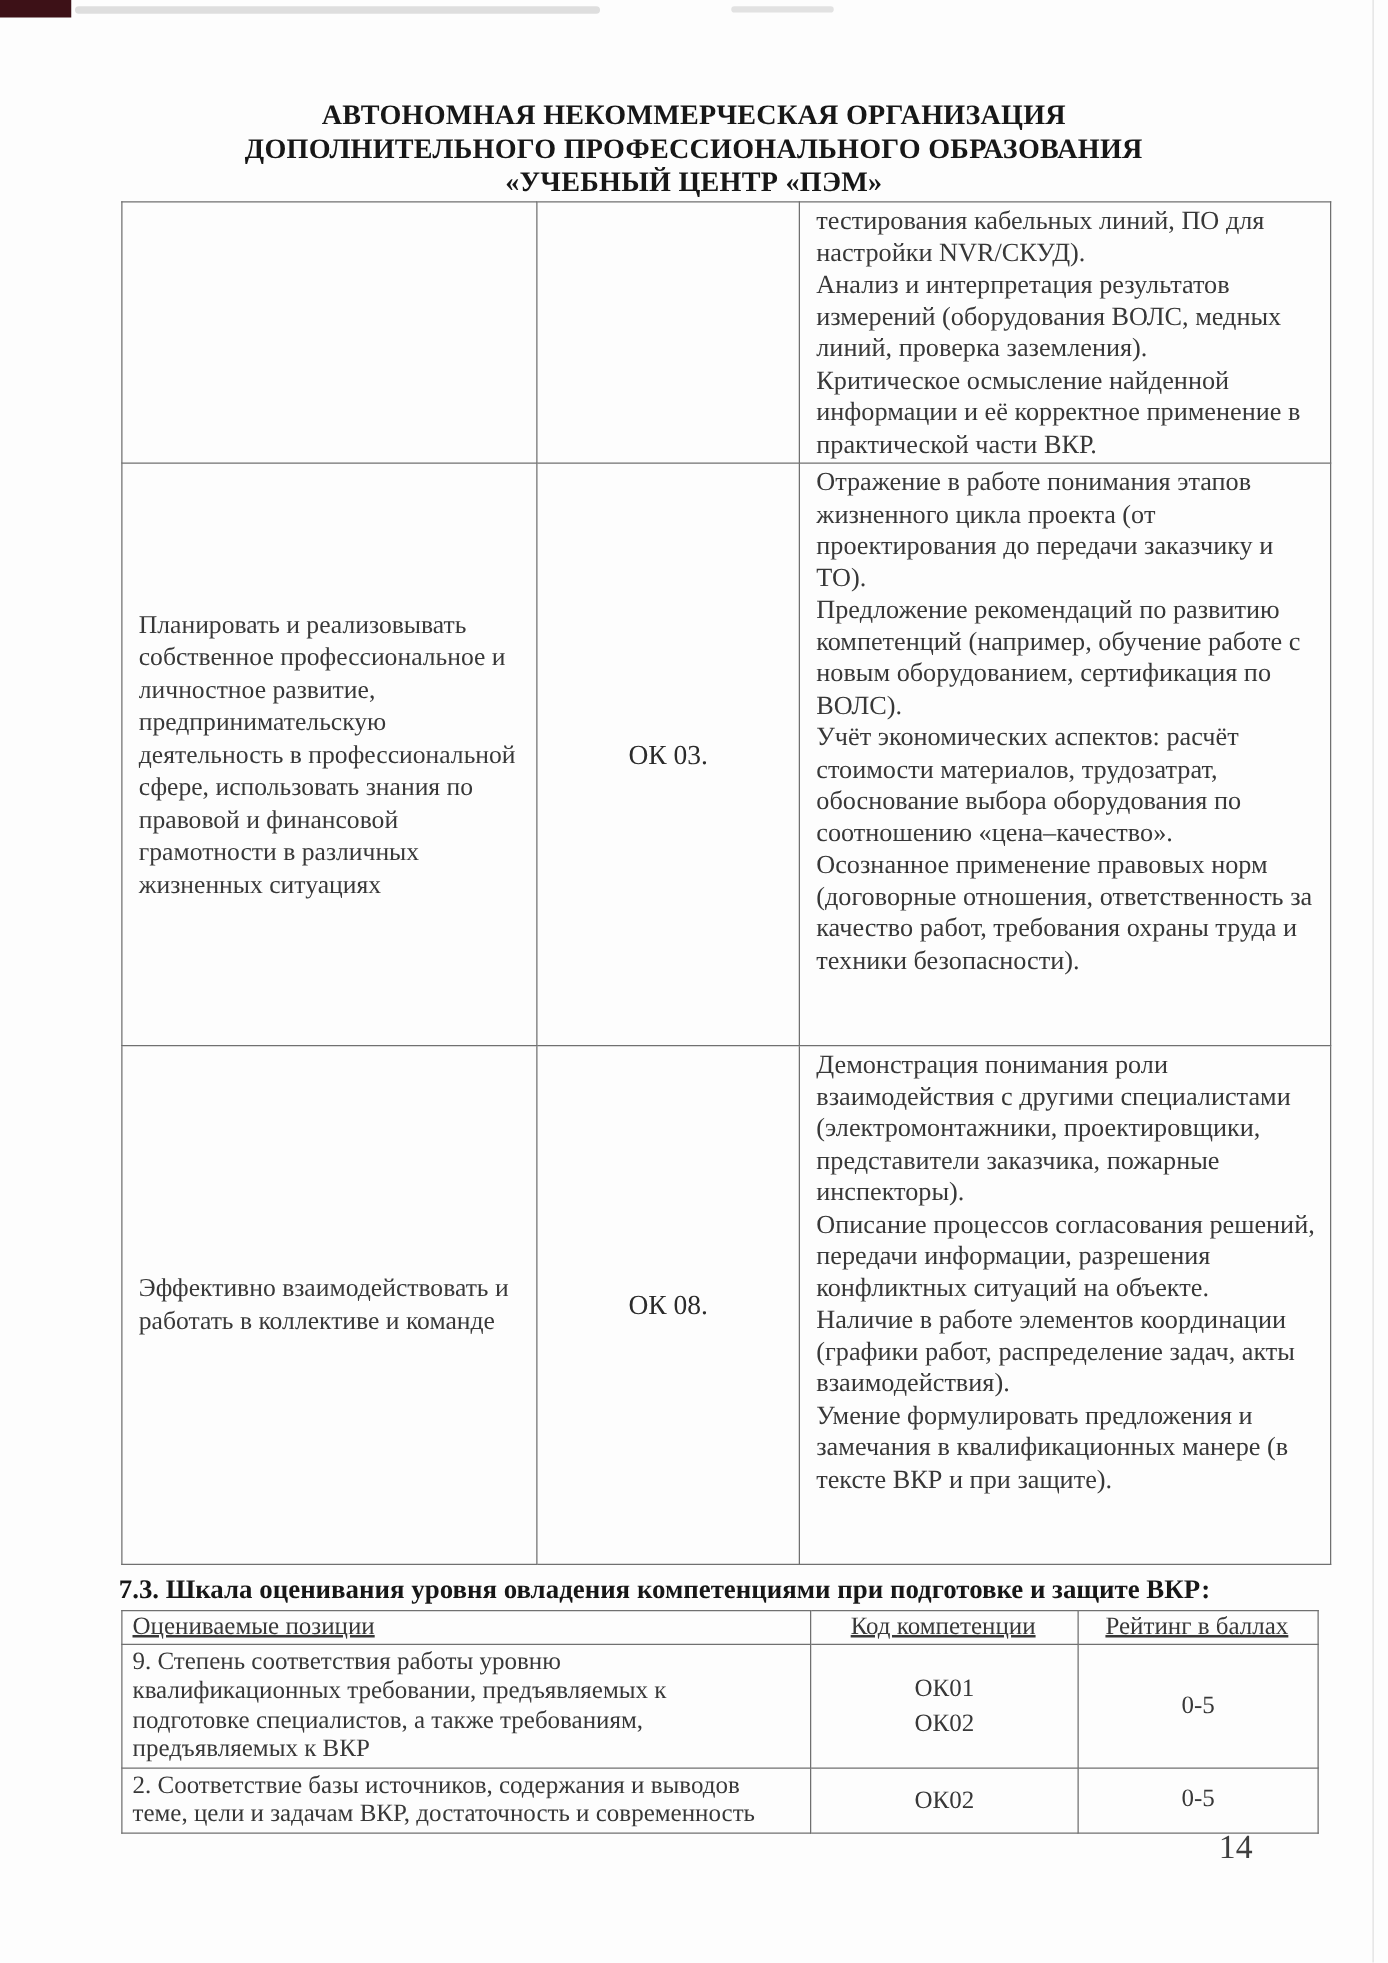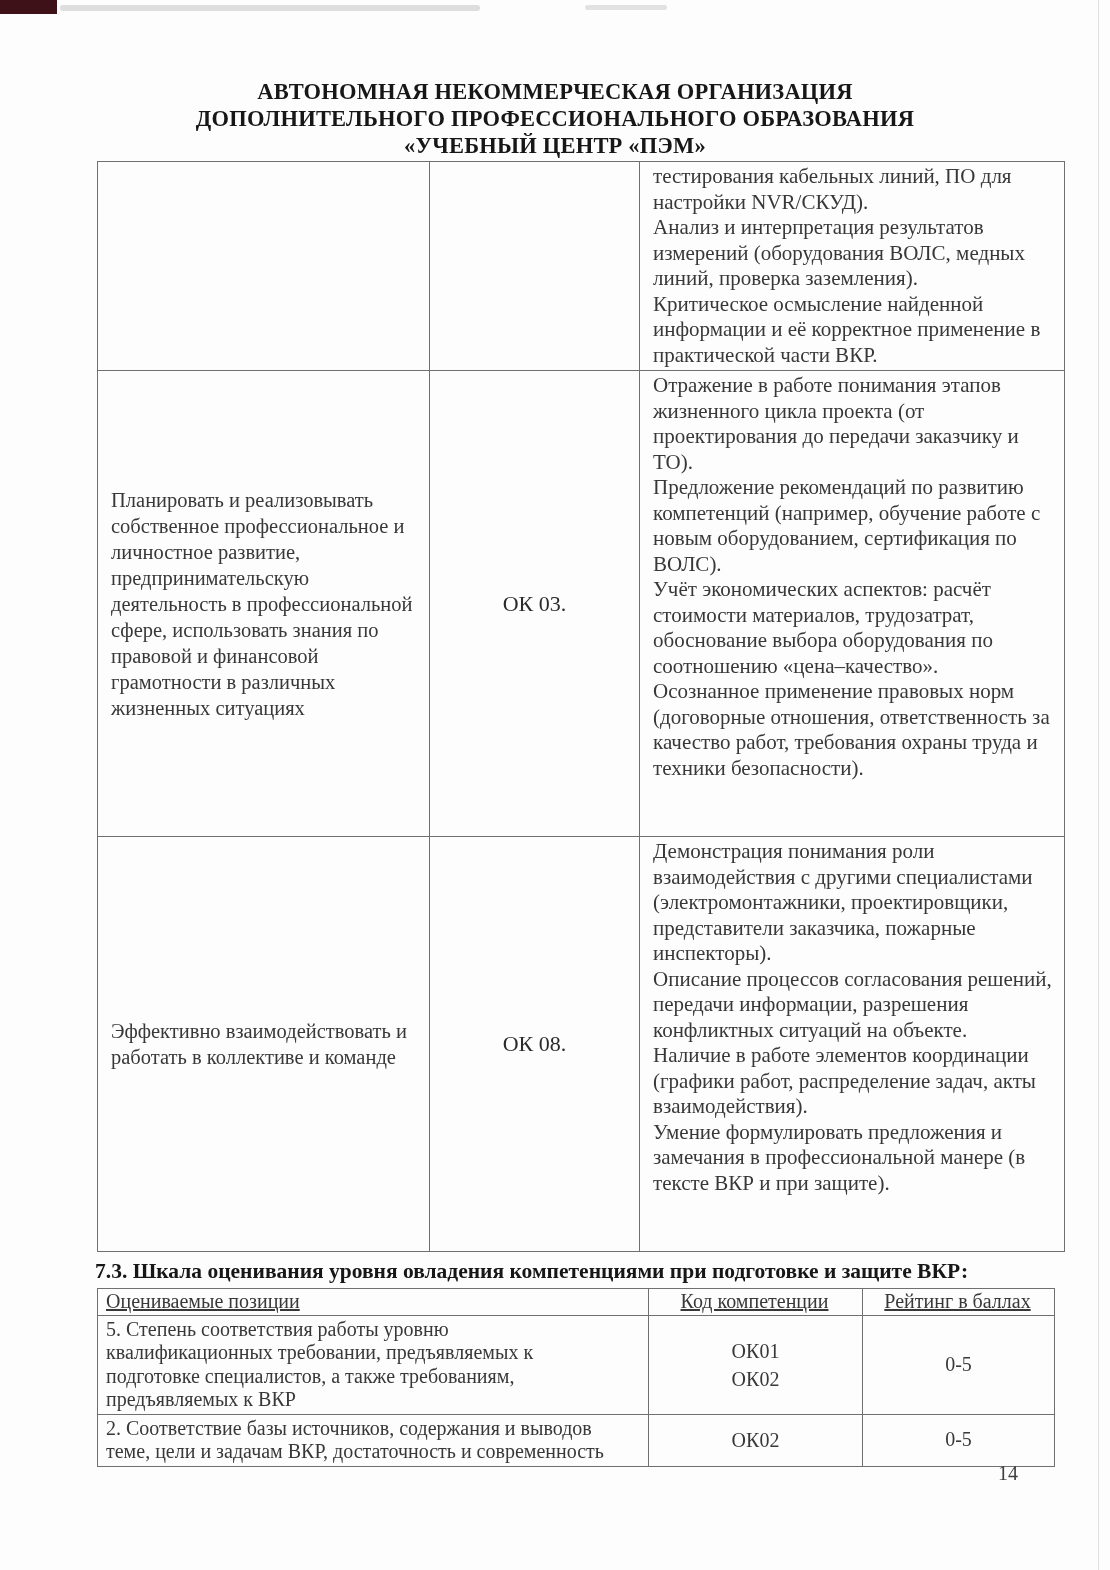--- a/index.html
+++ b/index.html
@@ -60,22 +60,22 @@
   .rating-table .c-code { width: 203px; text-align: center; vertical-align: middle; padding: 2px 4px; }
   .rating-table .c-rate { width: 181px; text-align: center; vertical-align: middle; padding: 2px 4px; }
   .rating-table .r1 { height: 93px; }
   .rating-table .r2 { height: 50px; }
   .rating-table .rt-head .c-code, .rating-table .rt-head .c-rate { text-align: center; padding-left: 4px; }
   .code-line { line-height: 28px; }
 
   
   .page-number {
     position: absolute;
-    right: 92px; top: 1462px;
-    font-size: 20px;
+    right: 108px; top: 1462px;
+    font-size: 27px;
     color: #3f3f3f;
   }
 </style>
 </head>
 <body>
 
 <div class="page">
 
   <div class="corner-mark"></div>
   <div class="streak-1"></div>
@@ -109,37 +109,37 @@
         <p>Осознанное применение правовых норм (договорные отношения, ответственность за качество работ, требования охраны труда и техники безопасности).</p>
       </td>
     </tr>
     <tr style="height:415px;">
       <td class="col-comp">Эффективно взаимодействовать и работать в коллективе и команде</td>
       <td class="col-code">ОК 08.</td>
       <td class="col-ind">
         <p>Демонстрация понимания роли взаимодействия с другими специалистами (электромонтажники, проектировщики, представители заказчика, пожарные инспекторы).</p>
         <p>Описание процессов согласования решений, передачи информации, разрешения конфликтных ситуаций на объекте.</p>
         <p>Наличие в работе элементов координации (графики работ, распределение задач, акты взаимодействия).</p>
-        <p>Умение формулировать предложения и замечания в профессиональной манере (в тексте ВКР и при защите).</p>
+        <p>Умение формулировать предложения и замечания в квалификационных манере (в тексте ВКР и при защите).</p>
       </td>
     </tr>
   </tbody>
     </table>
 
   <div class="section-title">7.3. Шкала оценивания уровня овладения компетенциями при подготовке и защите ВКР:</div>
 
   <table class="rating-table">
     <tbody>
         <tr class="rt-head">
       <td class="c-pos">Оцениваемые позиции</td>
       <td class="c-code">Код компетенции</td>
       <td class="c-rate">Рейтинг в баллах</td>
     </tr>
     <tr class="r1">
-      <td class="c-pos">5. Степень соответствия работы уровню квалификационных требовании, предъявляемых к подготовке специалистов, а также требованиям, предъявляемых к ВКР</td>
+      <td class="c-pos">9. Степень соответствия работы уровню квалификационных требовании, предъявляемых к подготовке специалистов, а также требованиям, предъявляемых к ВКР</td>
       <td class="c-code">
         <div class="code-line">ОК01</div>
         <div class="code-line">ОК02</div>
       </td>
       <td class="c-rate">0-5</td>
     </tr>
     <tr class="r2">
       <td class="c-pos">2. Соответствие базы источников, содержания и выводов теме, цели и задачам ВКР, достаточность и современность</td>
       <td class="c-code">
         <div class="code-line">ОК02</div>

